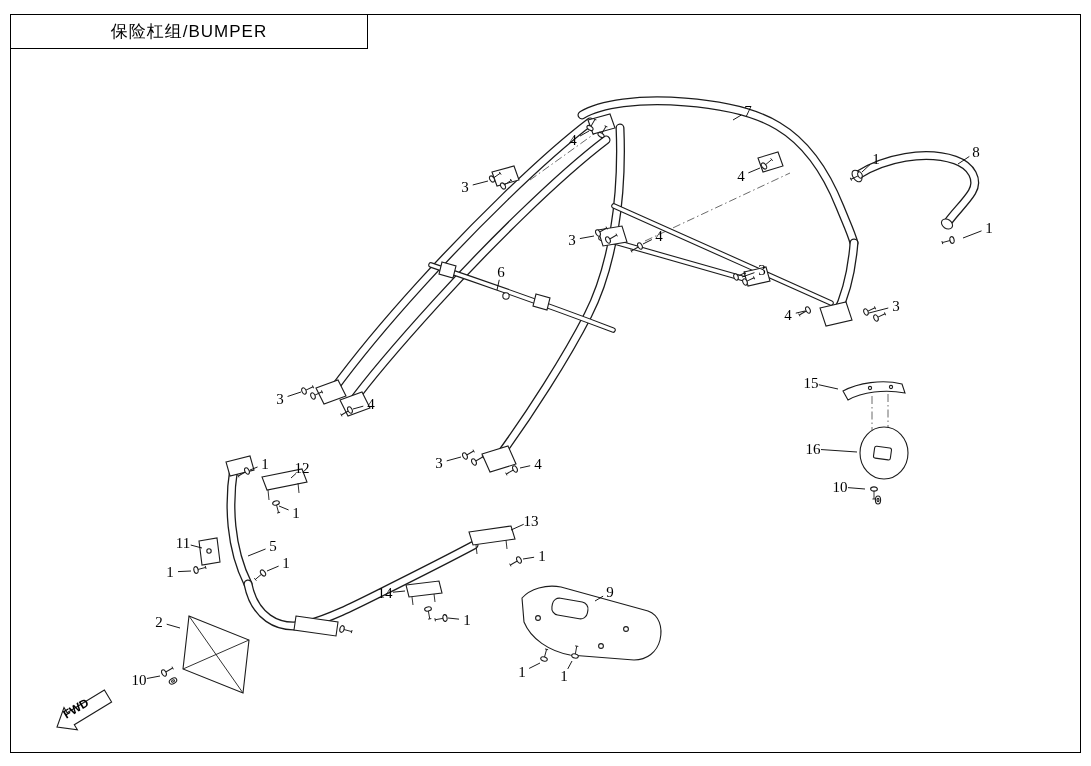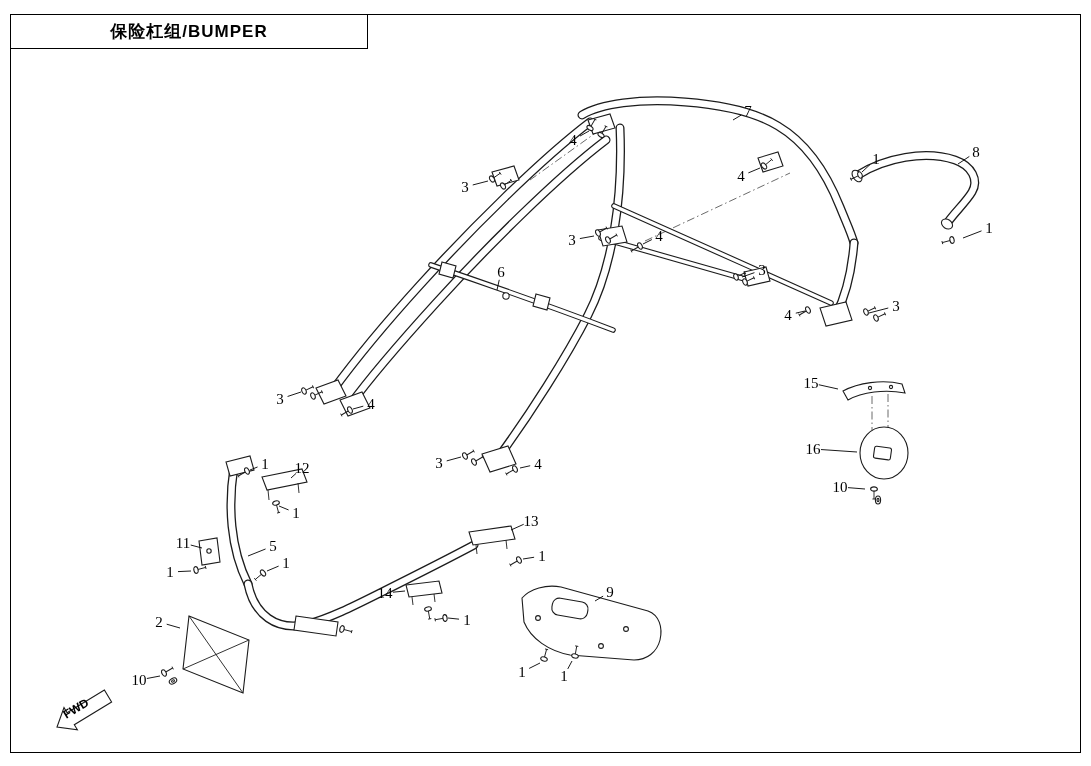--- a/index.html
+++ b/index.html
@@ -1,21 +1,21 @@
 <!DOCTYPE html>
 <html><head>
 <meta charset="utf-8">
 <style>
   html,body{margin:0;padding:0;background:#fff;}
   .page{position:relative;width:1091px;height:766px;background:#fff;overflow:hidden;
         font-family:"Liberation Sans",sans-serif;}
   .frame{position:absolute;left:10px;top:14px;width:1069px;height:737px;border:1px solid #000;}
   .titlebox{position:absolute;left:10px;top:14px;width:356px;height:33px;border:1px solid #000;
             background:#fff;display:flex;align-items:center;justify-content:center;z-index:3;}
-  .titlebox span{font-weight:bold;font-size:17px;letter-spacing:1px;color:#000;}
+  .titlebox span{font-weight:normal;font-size:17px;letter-spacing:1px;color:#000;}
   svg.canvas{position:absolute;left:0;top:0;z-index:2;}
   
   .tube-outer{fill:none;stroke:#1c1c1c;stroke-width:9;stroke-linecap:round;stroke-linejoin:round;}
   .tube-inner{fill:none;stroke:#ffffff;stroke-width:6.4;stroke-linecap:round;stroke-linejoin:round;}
   .tube-outer.thin{stroke-width:5.6;}
   .tube-inner.thin{stroke-width:3.4;}
   .part{fill:#ffffff;stroke:#1c1c1c;stroke-width:1.1;}
   .thin-line{fill:none;stroke:#1c1c1c;stroke-width:0.9;}
   .dashdot{fill:none;stroke:#444;stroke-width:0.8;stroke-dasharray:8 3 1.5 3;}
   .leader{stroke:#000;stroke-width:0.9;}

